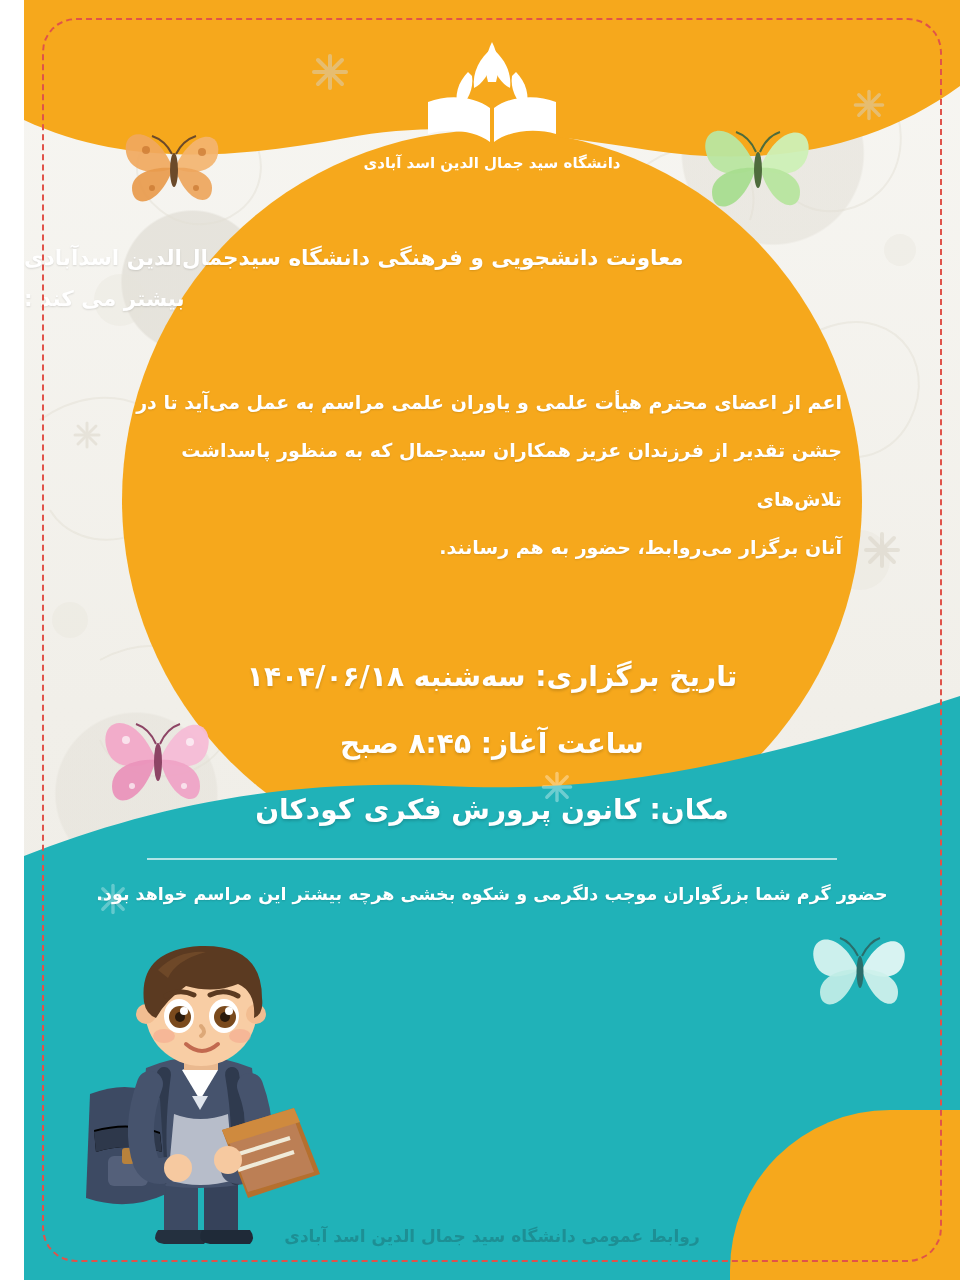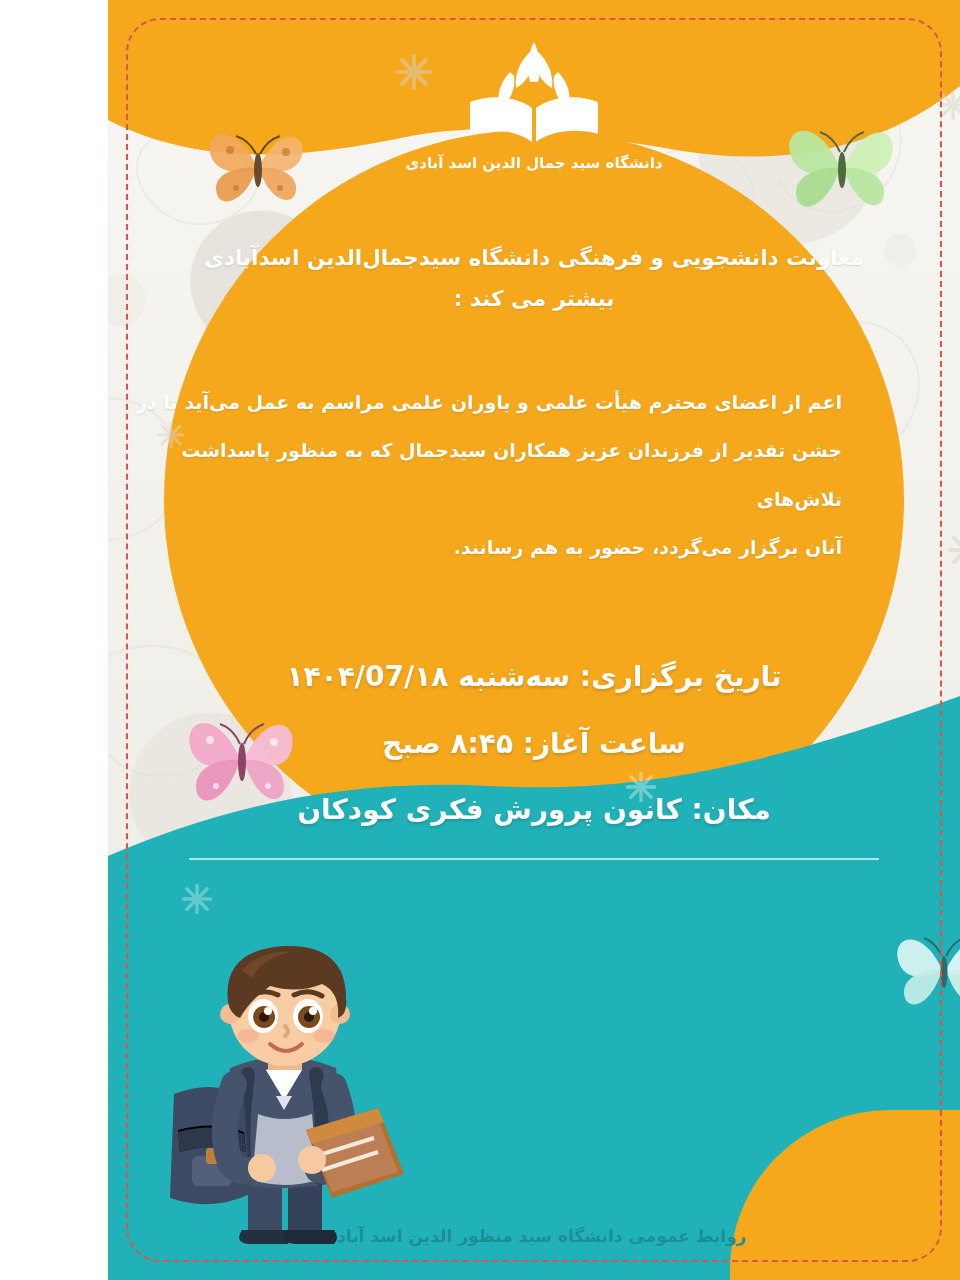--- a/index.html
+++ b/index.html
@@ -5,21 +5,21 @@
   * { box-sizing: border-box; margin: 0; padding: 0; }
   html, body {
     width: 960px; height: 1280px;
     background: #ffffff;
     font-family: "DejaVu Sans", "Liberation Sans", sans-serif;
     overflow: hidden;
   }
 
   .poster {
     position: relative;
-    width: 852px; height: 1280px;
+    width: 936px; height: 1280px;
     background: #f3f2ee;
     overflow: hidden;
   }
 
   
   .paper {
     position: absolute; inset: 0;
     background:
       radial-gradient(circle at 18% 22%, rgba(225,222,214,.75) 0 70px, rgba(225,222,214,0) 72px),
       radial-gradient(circle at 80% 12%, rgba(228,225,217,.6) 0 90px, rgba(228,225,217,0) 92px),
@@ -81,21 +81,21 @@
   }
 
   
   .content {
     position: absolute; left: 0; top: 0; width: 100%; height: 100%;
     z-index: 5;
   }
 
   .org-line {
     position: absolute; top: 238px; left: 0; width: 100%;
-    text-align: center; color: #ffffff;
+    text-align: left; color: #ffffff;
     font-size: 21.5px; font-weight: bold; line-height: 1.9;
     text-shadow: 0 1px 2px rgba(0,0,0,.12);
   }
   .org-line .l2 { display: block; }
 
   .body-text {
     position: absolute; top: 378px; right: 118px; width: 730px;
     text-align: right; color: #ffffff;
     font-size: 19px; font-weight: bold; line-height: 2.55;
     text-shadow: 0 1px 2px rgba(0,0,0,.12);
@@ -319,33 +319,34 @@
   <div class="content">
 
     <div class="org-line">
       <span>معاونت دانشجویی و فرهنگی دانشگاه سیدجمال‌الدین اسدآبادی</span>
       <span class="l2">بیشتر می کند :</span>
     </div>
 
     <div class="body-text">
       <p>اعم از اعضای محترم هیأت علمی و یاوران علمی مراسم به عمل می‌آید  تا در</p>
       <p>جشن تقدیر از فرزندان عزیز همکاران سیدجمال که به منظور پاسداشت تلاش‌های</p>
-      <p>آنان برگزار می‌گردد، حضور به هم رسانند.</p>
+      <p>آنان برگزار می‌روابط، حضور به هم رسانند.</p>
     </div>
 
     <div class="details">
-      <div class="d1">تاریخ برگزاری: سه‌شنبه ۱۴۰۴/07/۱۸</div>
+      <div class="d1">تاریخ برگزاری: سه‌شنبه ۱۴۰۴/۰۶/۱۸</div>
       <div class="d2">ساعت آغاز: ۸:۴۵ صبح</div>
       <div class="d3">مکان: کانون پرورش فکری کودکان</div>
     </div>
 
     <div class="divider"></div>
 
-
-    <div class="footer">روابط عمومی دانشگاه سید منظور الدین اسد آبادی</div>
+    <div class="closing">حضور گرم شما بزرگواران موجب دلگرمی و شکوه بخشی هرچه بیشتر این مراسم خواهد بود.</div>
+
+    <div class="footer">روابط عمومی دانشگاه سید جمال الدین اسد آبادی</div>
   </div>
 
   <div class="kid">
     <svg width="300" height="330" viewBox="0 0 300 330">
 
       <path d="M118 250 L118 322 L152 322 L152 250 Z" fill="#3d4a63"></path>
       <path d="M158 250 L158 322 L192 322 L192 250 Z" fill="#36425a"></path>
 
       <path d="M112 312 q-8 12 6 14 h40 q6-6 0-14 z" fill="#24303f"></path>
       <path d="M156 312 q-6 12 8 14 h40 q6-6 0-14 z" fill="#1f2a38"></path>

